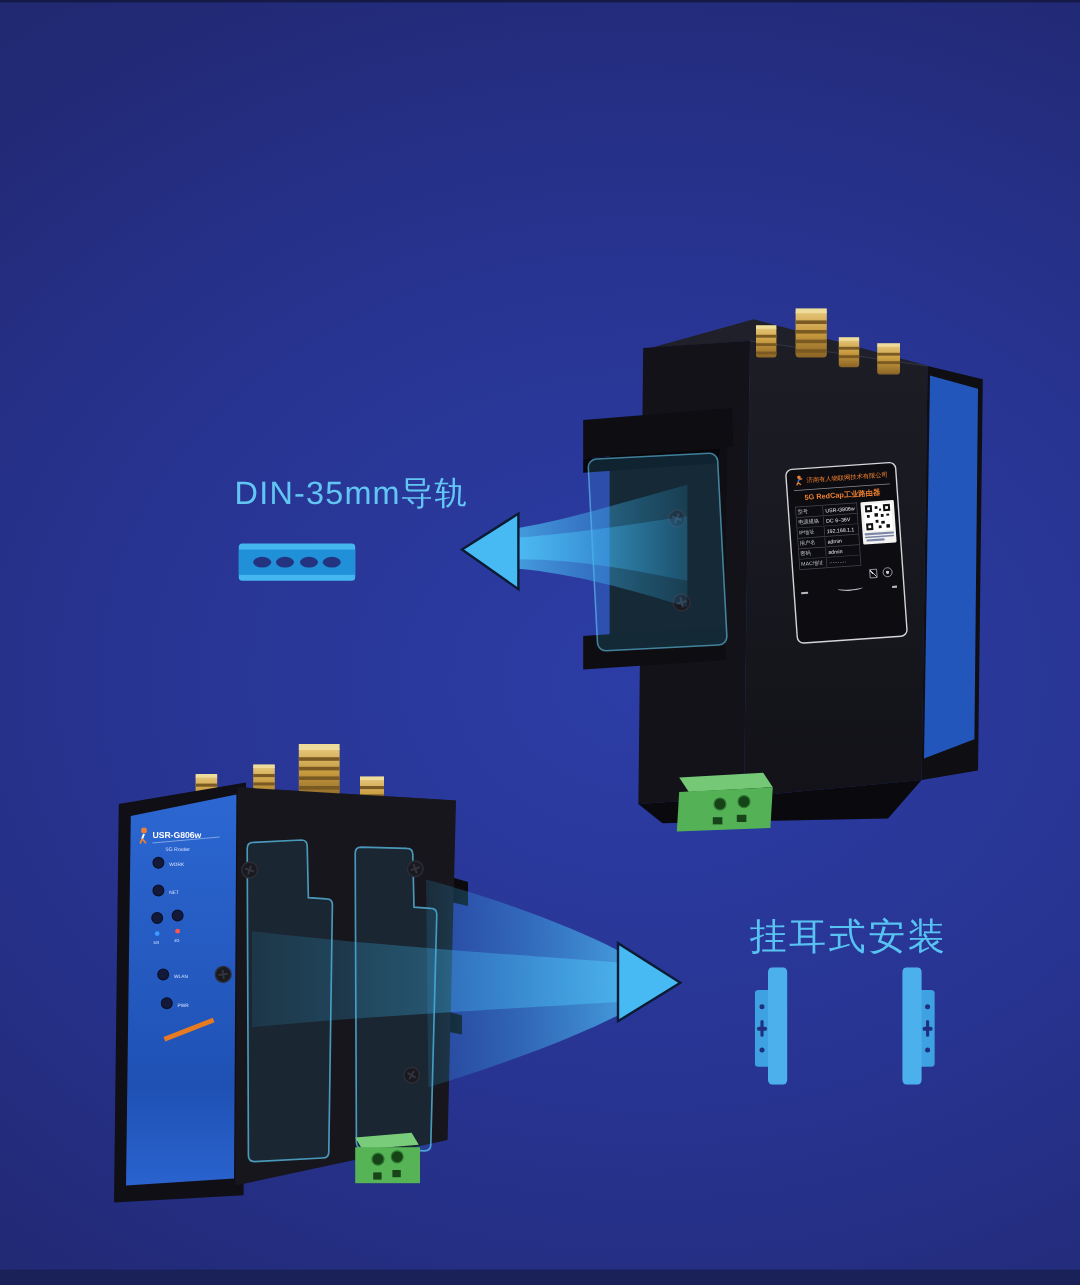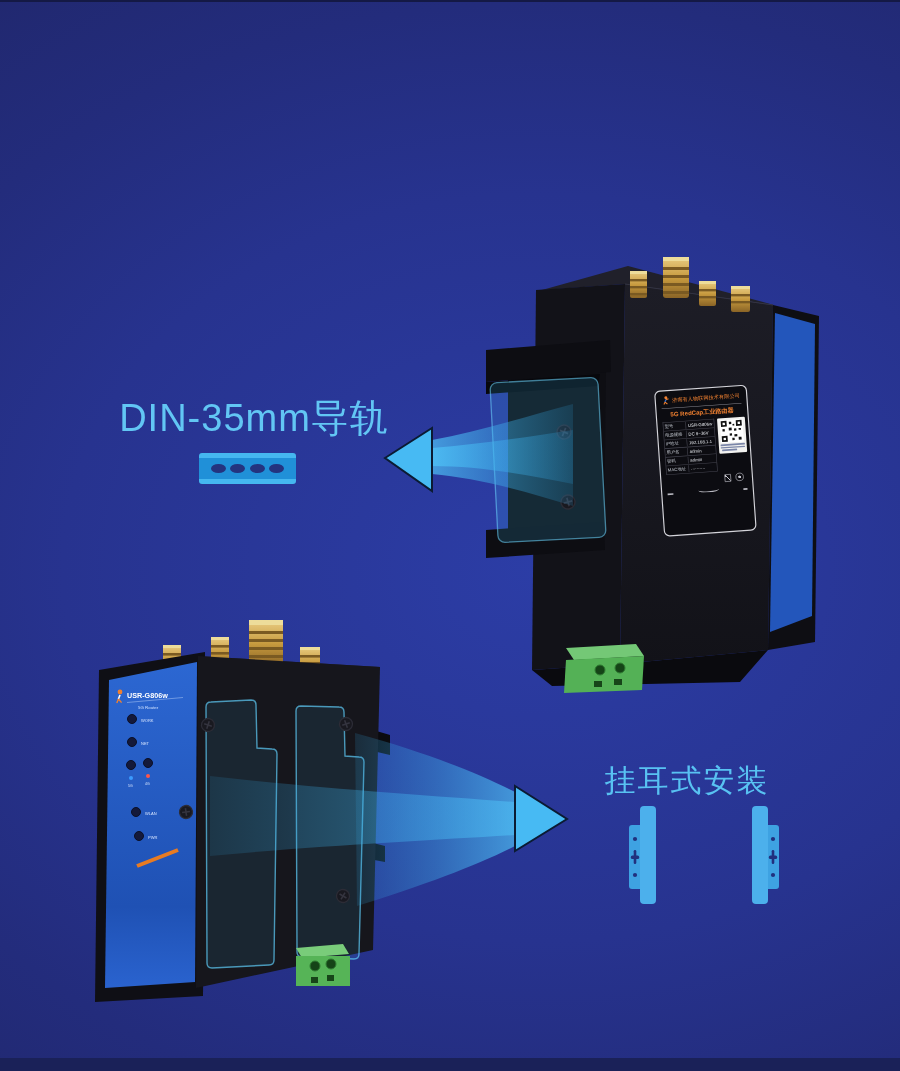--- a/index.html
+++ b/index.html
@@ -5,23 +5,23 @@
   html,body{margin:0;padding:0;background:#10143a;}
   .stage{
     position:relative;width:900px;height:1071px;overflow:hidden;
     font-family:"Liberation Sans","DejaVu Sans",sans-serif;
     background:radial-gradient(1060px 830px at 60% 53%, #2c3da6 0%, #27338f 45%, #232c7c 68%, #1f2566 100%);
   }
   .top-line{position:absolute;top:0;left:0;width:100%;height:2px;background:#141945;}
   .bottom-band{position:absolute;bottom:0;left:0;width:100%;height:13px;background:#1a2158;}
 
   
-  .din-title{position:absolute;left:118px;top:393px;width:272px;text-align:center;
-    font-size:38px;font-weight:500;color:#62c6f4;letter-spacing:1px;}
-  .ear-title{position:absolute;left:580px;top:760px;width:214px;text-align:center;
+  .din-title{position:absolute;left:118px;top:393px;width:272px;text-align:right;
+    font-size:27px;font-weight:500;color:#62c6f4;letter-spacing:1px;}
+  .ear-title{position:absolute;left:600px;top:760px;width:214px;text-align:center;
     font-size:31px;font-weight:500;color:#58c2f2;letter-spacing:2px;}
 
   
   .rail{position:absolute;left:199px;top:453px;width:97px;height:31px;background:#45b7f0;border-radius:3px;}
   .rail-band{position:absolute;left:0;right:0;top:5px;bottom:5px;background:#2090d8;
     display:flex;align-items:center;justify-content:space-evenly;padding:0 7px;}
   .rail-hole{width:15px;height:9px;background:#24337f;border-radius:50%;}
 
   
   .bracket{position:absolute;top:806px;}

